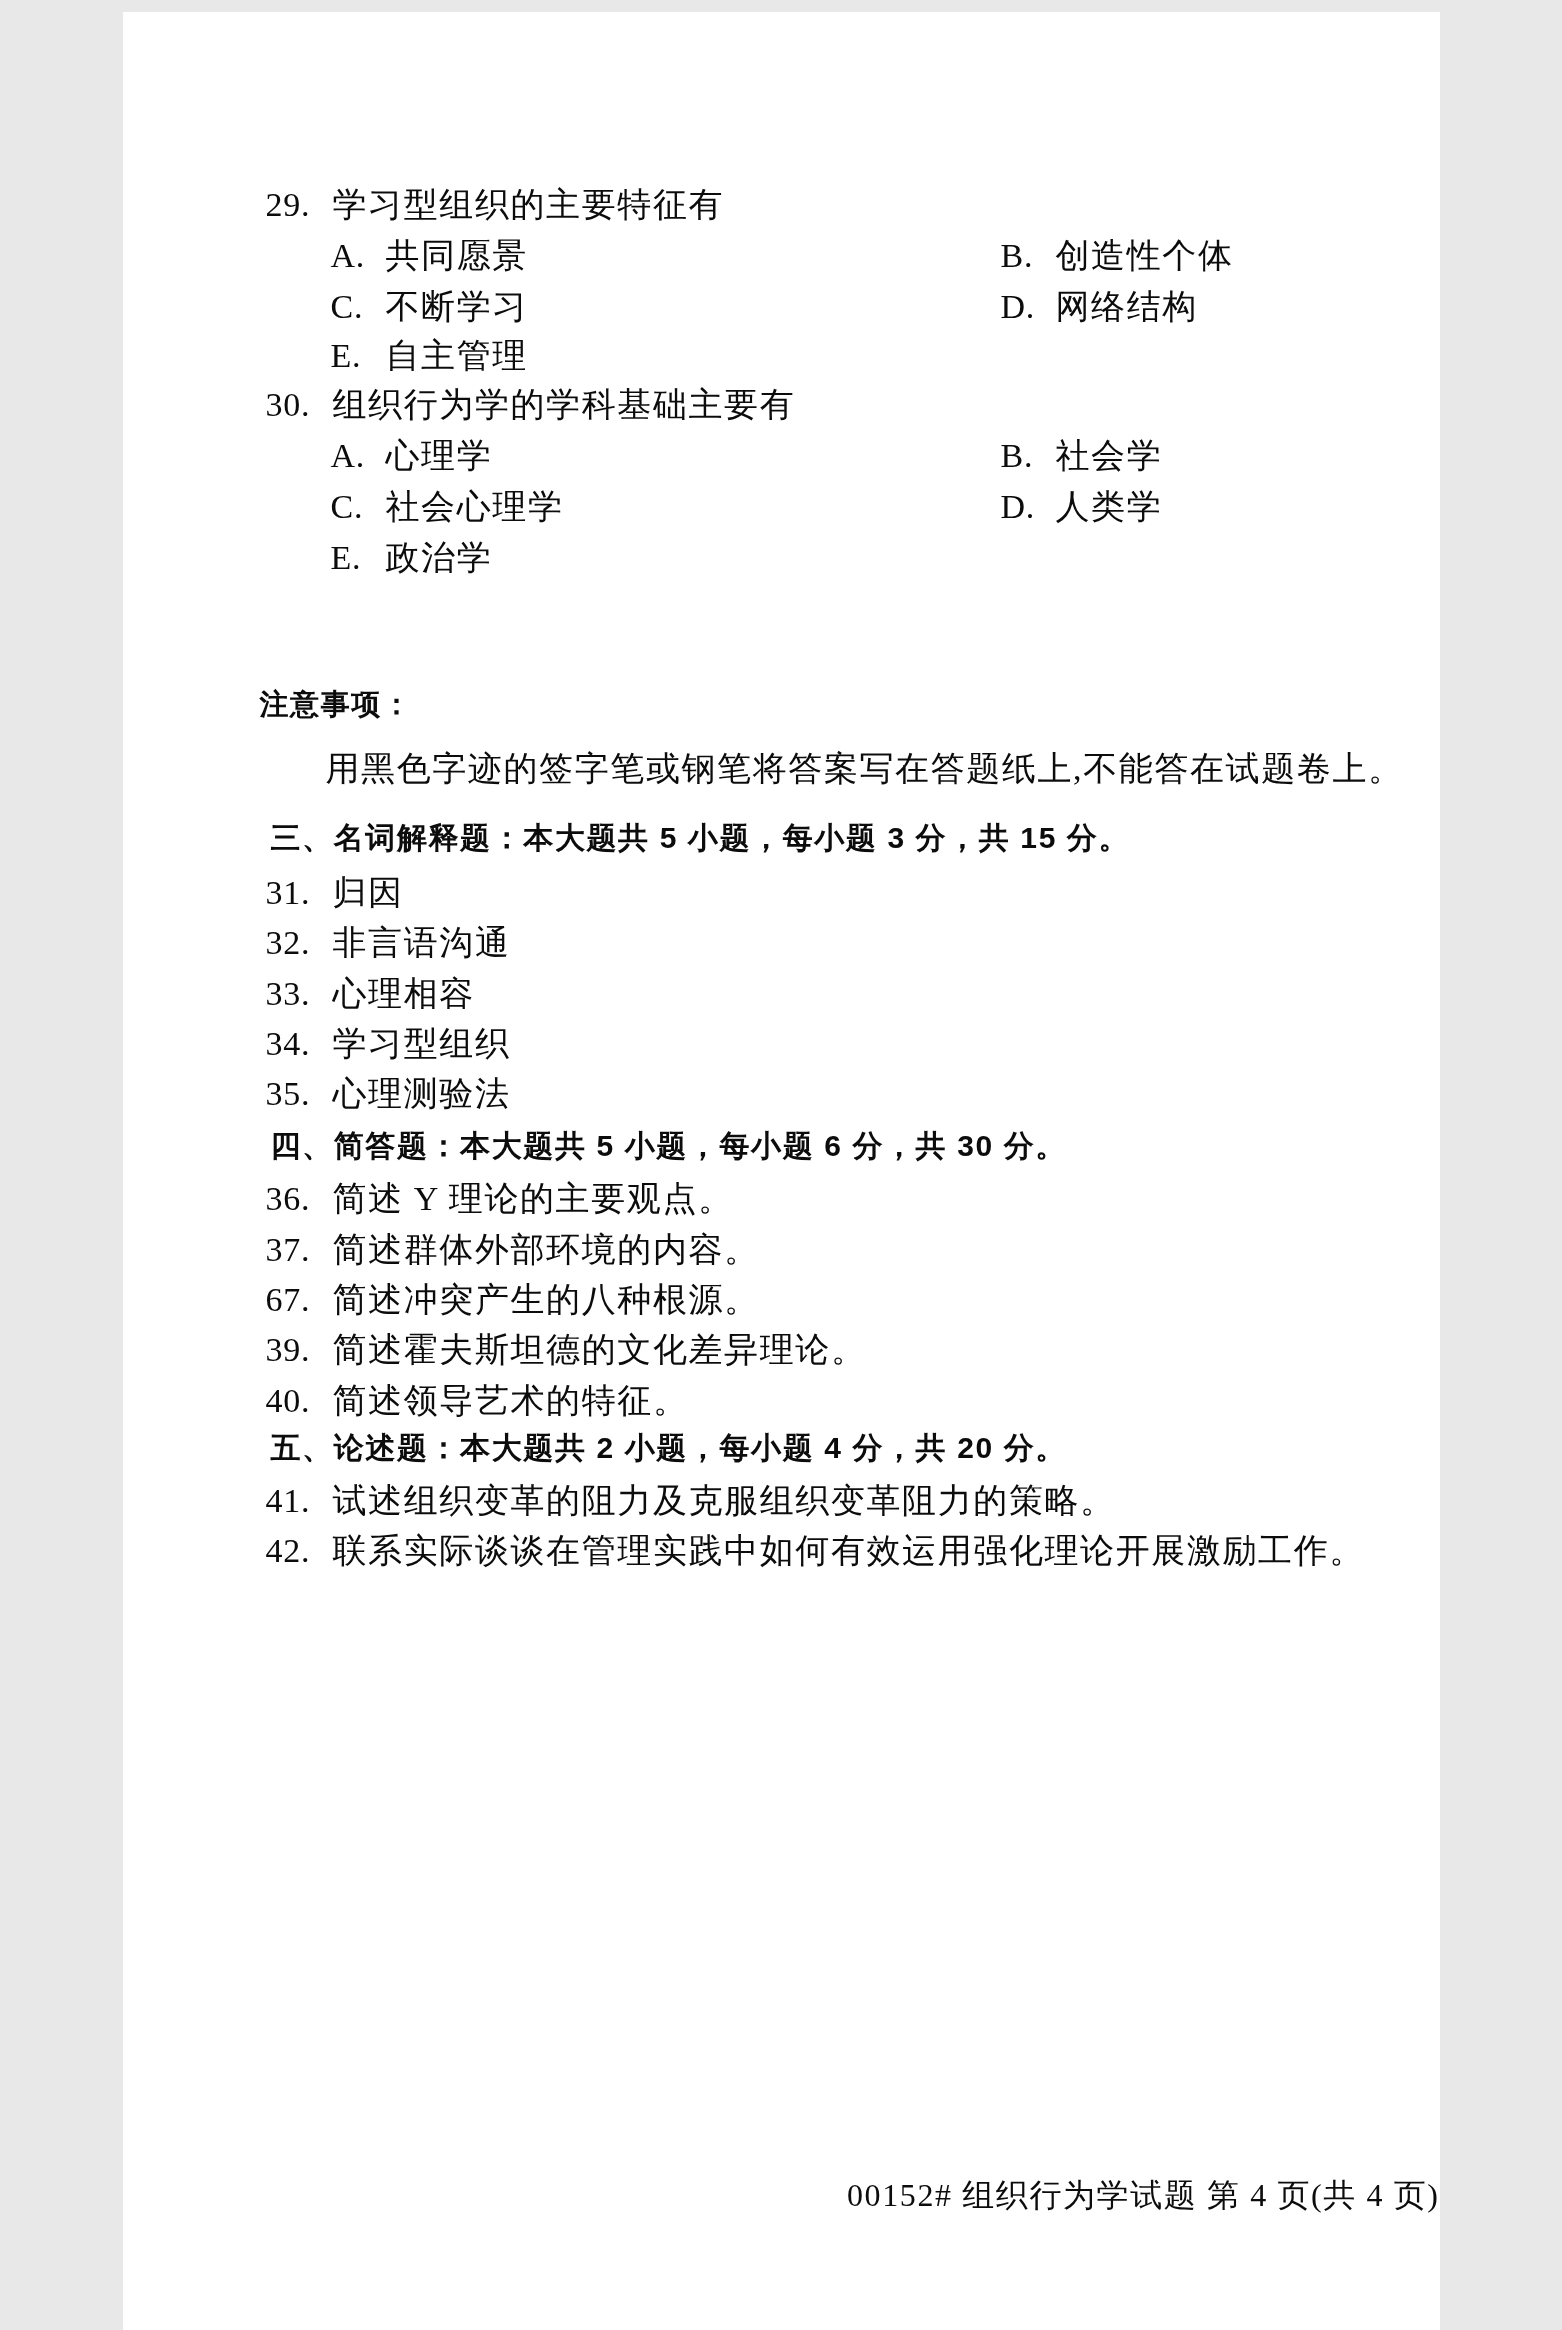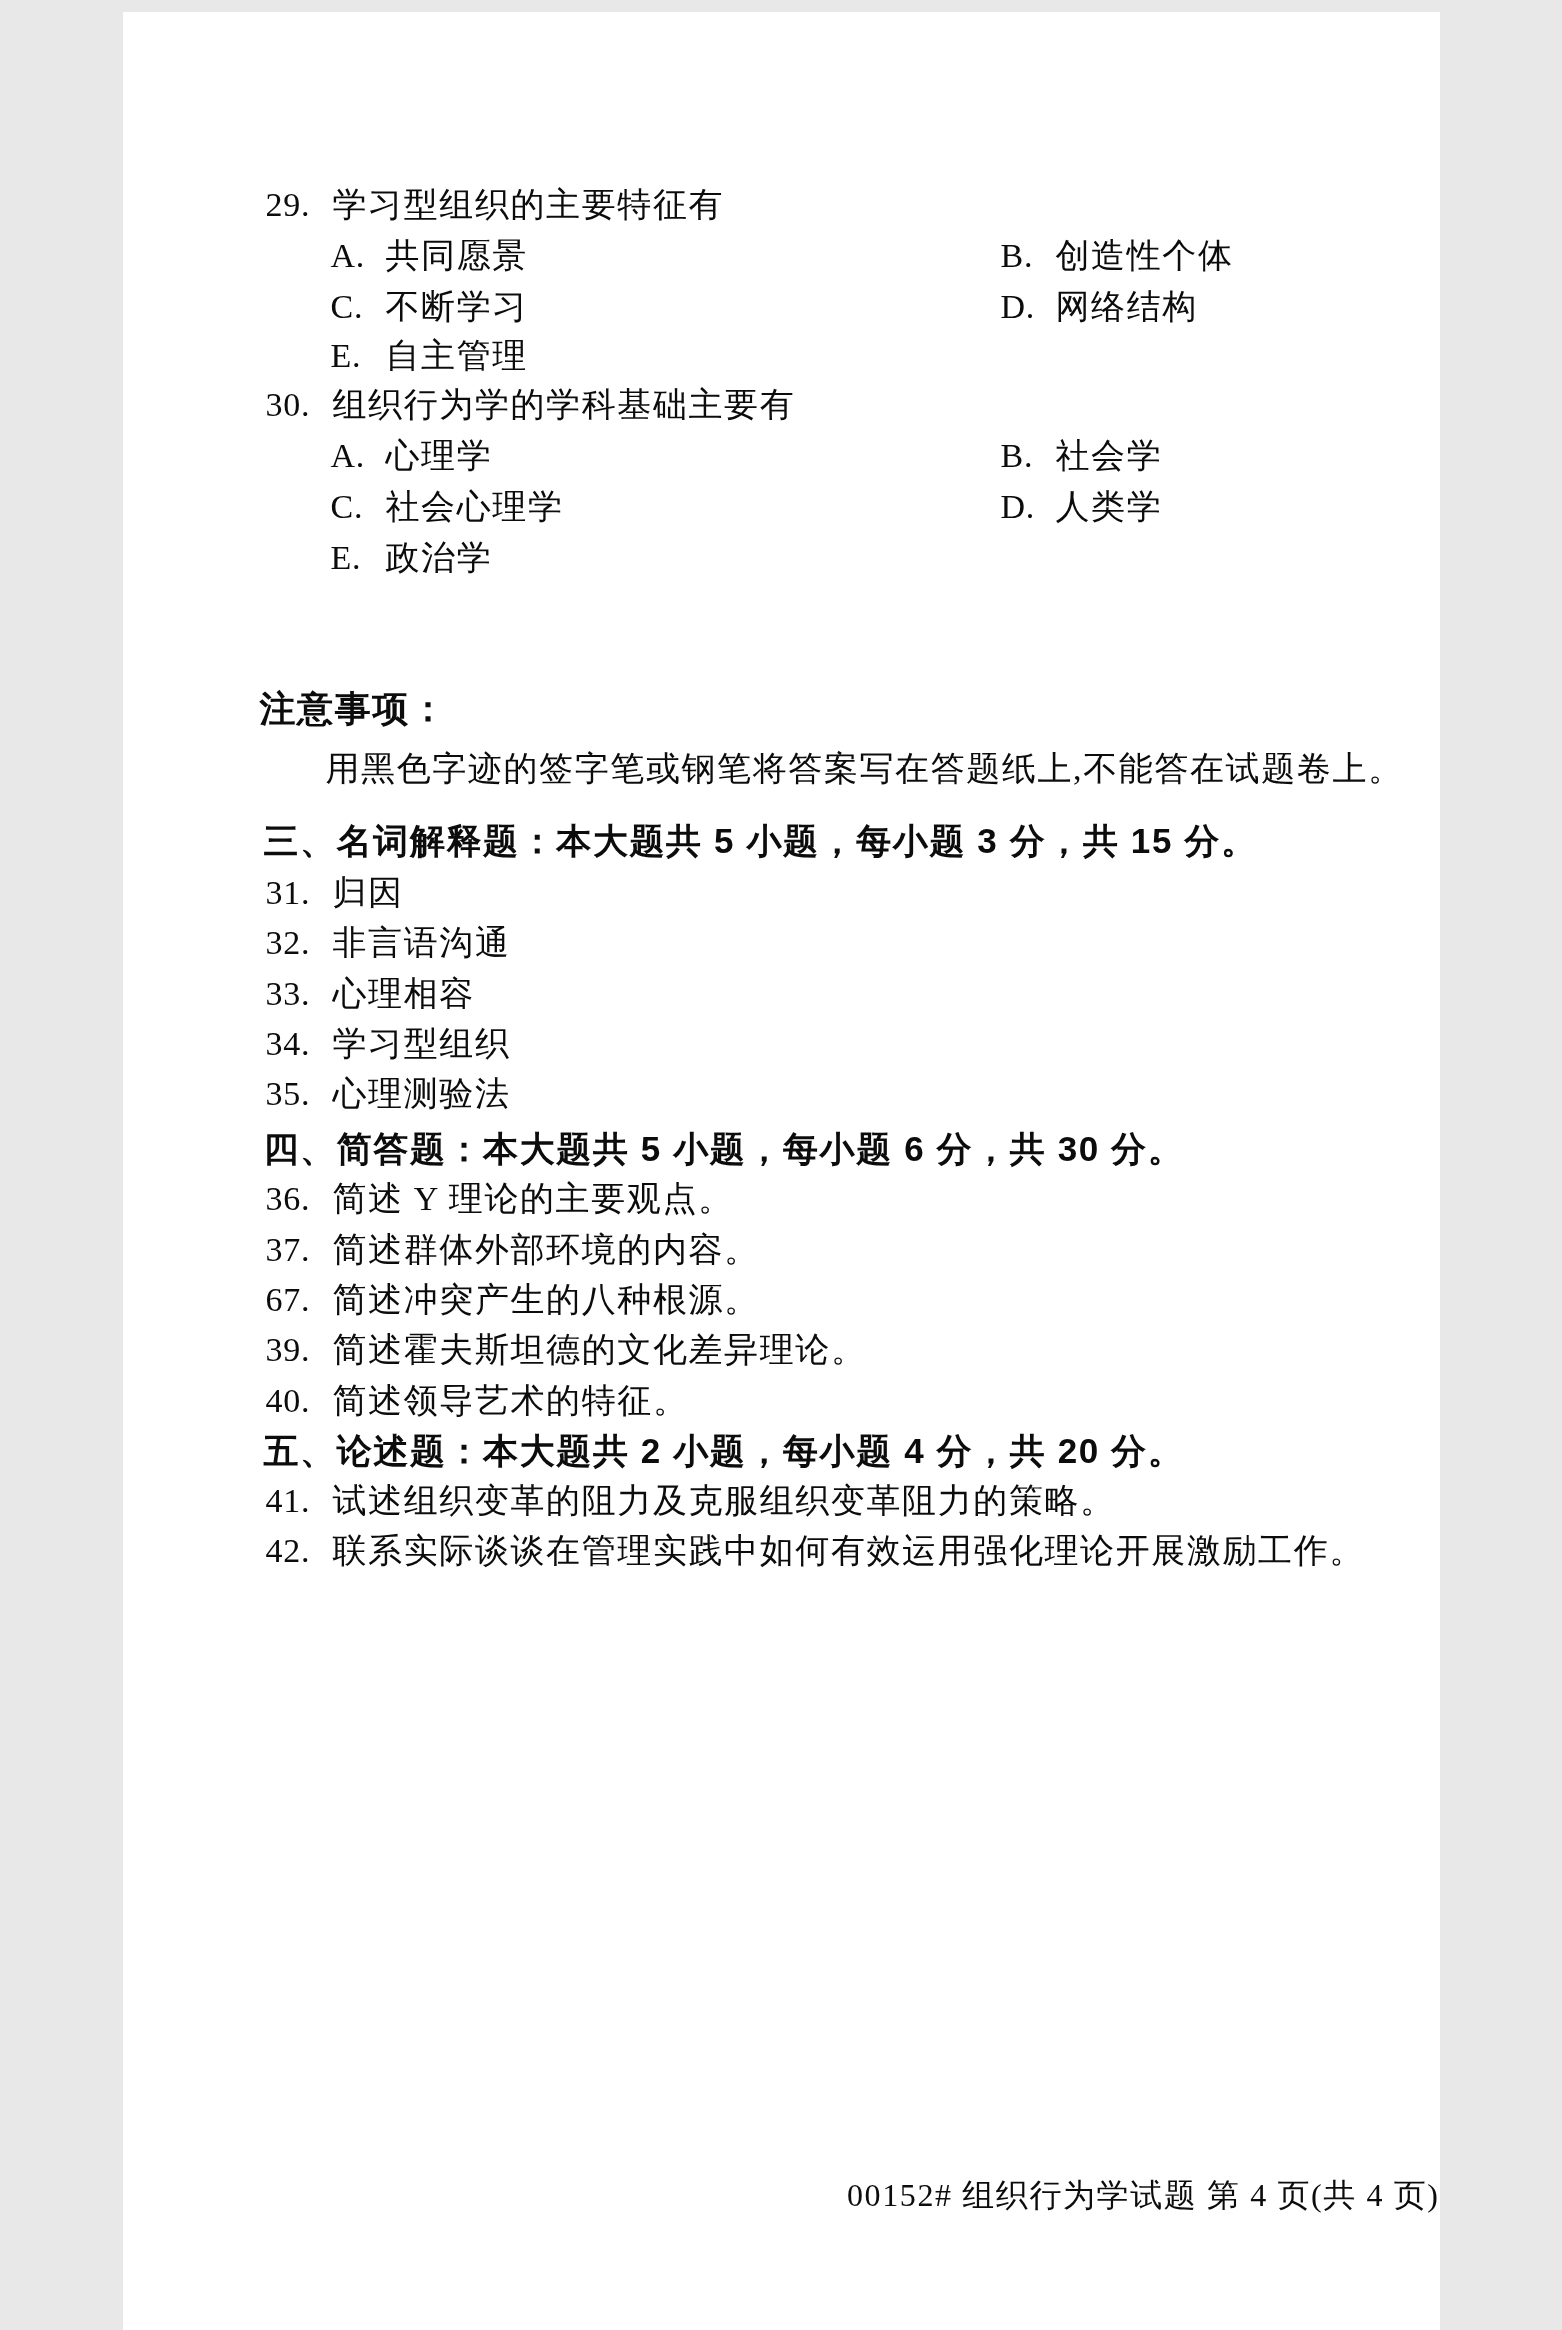--- a/index.html
+++ b/index.html
@@ -53,36 +53,36 @@
     left: 0;
     width: 100%;
     text-align: center;
     font-size: 44px;
     letter-spacing: 6.3px;
     line-height: 1.1;
   }
   .notice-title {
     position: absolute;
     left: 137px;
-    font-size: 36px;
+    font-size: 29px;
     letter-spacing: 1.6px;
     line-height: 1.1;
   }
   .notice-body {
     position: absolute;
     left: 203px;
     font-size: 34px;
     letter-spacing: 1.6px;
     line-height: 1.15;
     white-space: nowrap;
   }
   .sec-title {
     position: absolute;
-    left: 141px;
-    font-size: 35px;
+    left: 148px;
+    font-size: 30px;
     letter-spacing: 1.6px;
     line-height: 1.15;
     white-space: nowrap;
   }
   .footer {
     position: absolute;
     left: 0;
     width: 100%;
     text-align: right;
     font-size: 32px;

